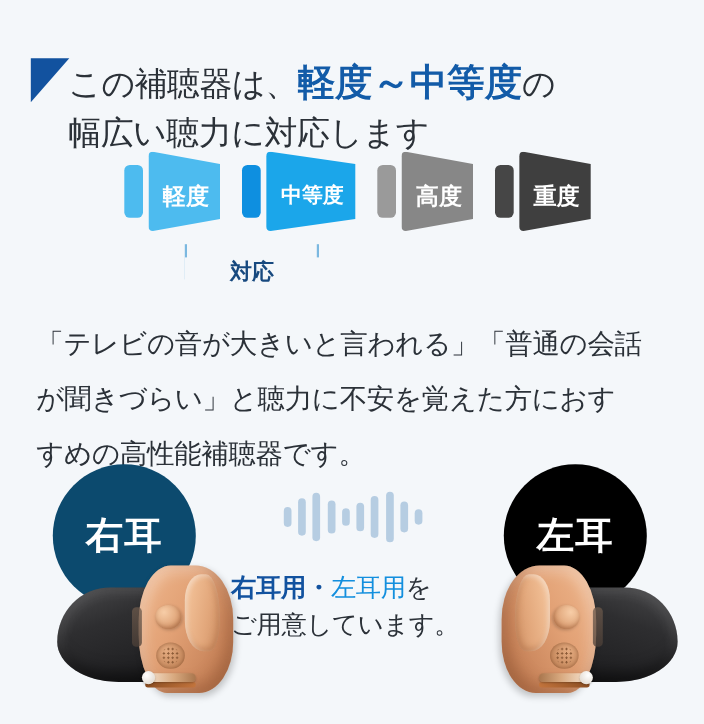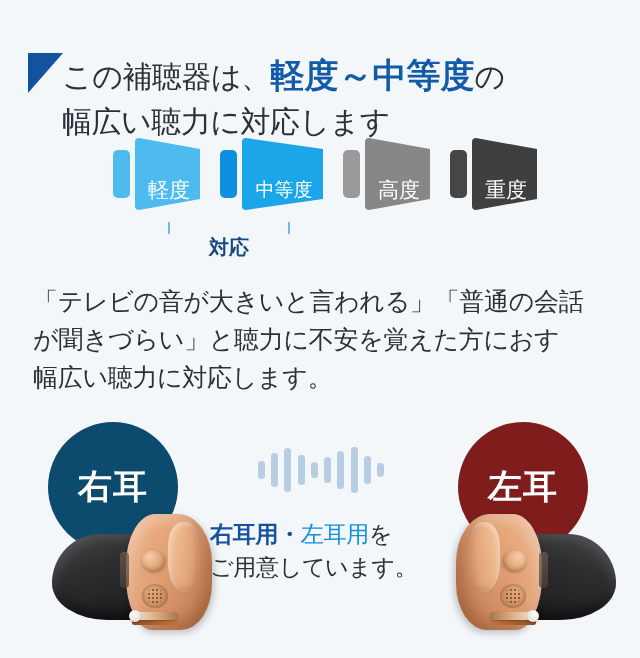--- a/index.html
+++ b/index.html
@@ -35,23 +35,23 @@
   .scale{position:absolute;left:0;top:138px;width:640px;height:80px;}
   .sev{position:absolute;top:0;height:72px;}
   .sev .tab{
     position:absolute;left:0;top:12px;width:17px;height:48px;border-radius:5px;
   }
   .sev .body{
     position:absolute;left:22px;top:0;width:68px;height:72px;
   }
   .sev .body svg{display:block;width:68px;height:72px;}
   .sev .lab{
-    position:absolute;left:22px;top:16px;width:68px;height:72px;
+    position:absolute;left:22px;top:4px;width:68px;height:72px;
     display:flex;align-items:center;justify-content:center;
-    color:#ffffff;font-size:21px;font-weight:normal;letter-spacing:0px;
+    color:#ffffff;font-size:21px;font-weight:bold;letter-spacing:0px;
   }
   .sev.wide .body,.sev.wide .lab{width:84px;}
   .sev.wide .body svg{width:84px;}
   .sev.wide .lab{font-size:19px;}
 
   
   .bracket{position:absolute;left:168px;top:222px;width:122px;height:32px;}
   .bracket .bl,.bracket .br{position:absolute;top:0;width:2px;height:30px;background:#7bb8e0;}
   .bracket .bl{left:0;} .bracket .br{right:0;}
   .bracket .bb{position:absolute;left:0;bottom:0;width:122px;height:2px;background:#7bb8e0;}
@@ -59,32 +59,32 @@
     position:absolute;left:168px;top:234px;width:122px;text-align:center;
     font-size:20px;font-weight:bold;color:#17497f;background:#f4f7fa;
     padding:0 6px;box-sizing:border-box;
   }
 
   
   .para{
     position:absolute;left:33px;top:282px;width:580px;
     font-size:25px;line-height:38px;color:#2b3138;letter-spacing:-0.3px;
   }
-  .para div{white-space:nowrap;}
+  .para div{white-space:nowrap;margin-top:12px;}
 
   
   .bottom{position:absolute;left:0;top:408px;width:640px;height:250px;}
 
   .badge{
     position:absolute;width:130px;height:130px;border-radius:50%;
     display:flex;align-items:center;justify-content:center;
     color:#fff;font-size:34px;font-weight:bold;letter-spacing:1px;
   }
   .badge.right-ear{left:48px;top:14px;background:#0c4a6e;}
-  .badge.left-ear{left:458px;top:14px;background:#7f1d1d;}
+  .badge.left-ear{left:458px;top:14px;background:#000000;}
 
   
   .device{position:absolute;width:180px;height:130px;}
   .device.right{left:48px;top:100px;}
   .device.left{left:440px;top:100px;transform:scaleX(-1);}
 
   .dev-dome{
     position:absolute;left:4px;top:26px;width:108px;height:86px;
     background:linear-gradient(160deg,#4a4a4c 0%,#2e2e30 38%,#1b1b1d 100%);
     border-radius:48% 22% 30% 56%/62% 40% 54% 46%;
@@ -210,21 +210,21 @@
   <div class="bracket">
     <div class="bl"></div>
     <div class="br"></div>
     <div class="bb"></div>
   </div>
   <div class="bracket-label">対応</div>
 
   <div class="para">
     <div>「テレビの音が大きいと言われる」「普通の会話</div>
     <div>が聞きづらい」と聴力に不安を覚えた方におす</div>
-    <div>幅広い聴力に対応します。</div>
+    <div>すめの高性能補聴器です。</div>
   </div>
 
   <div class="bottom">
 
     <div class="badge right-ear">
       <span>右耳</span>
     </div>
 
     <div class="device right">
       <div class="dev-dome"></div>

